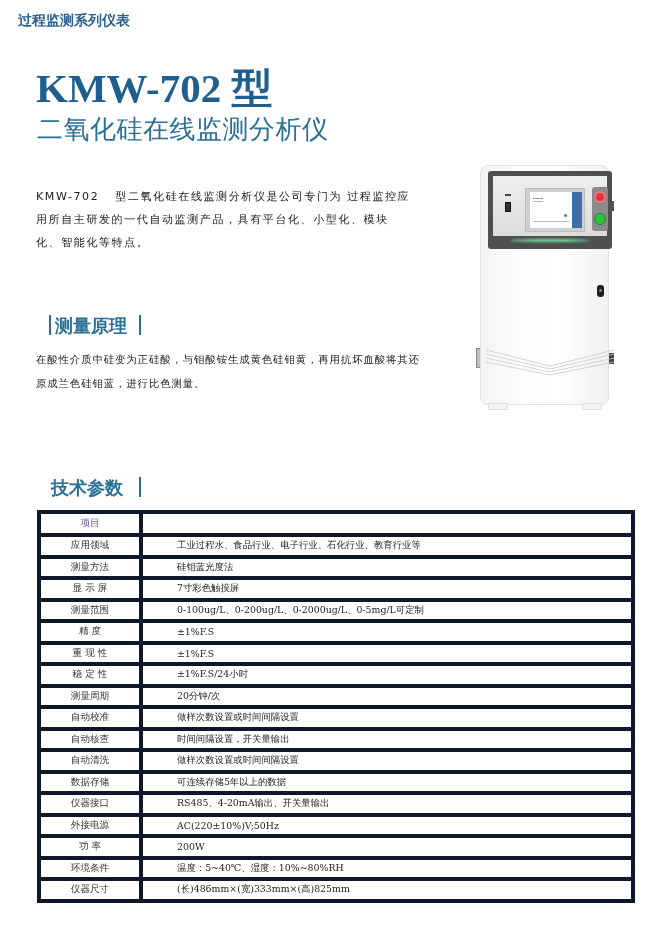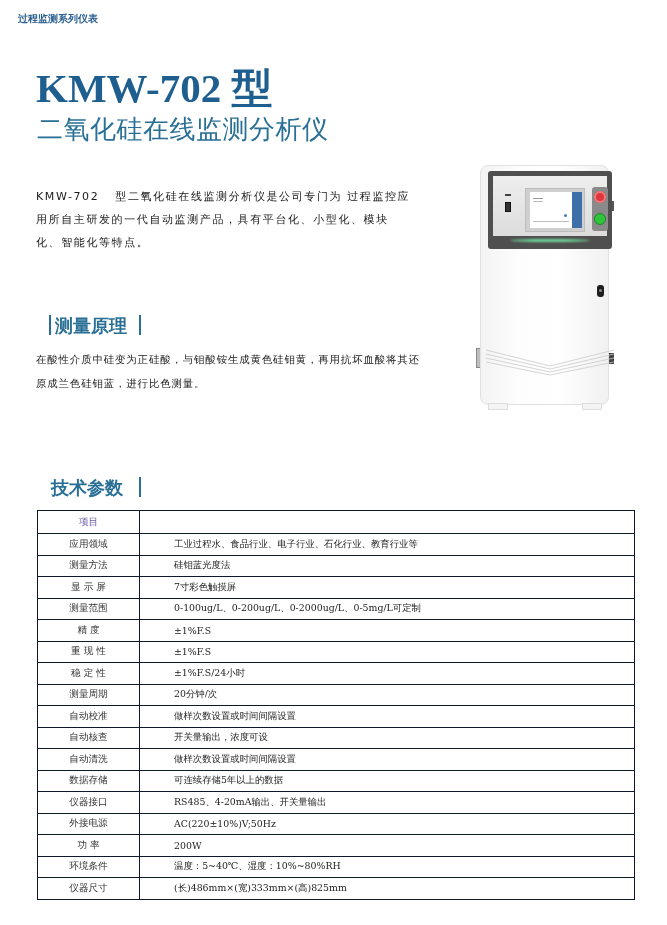--- a/index.html
+++ b/index.html
@@ -1,19 +1,19 @@
 <!DOCTYPE html>
 <html><head>
 <meta charset="utf-8">
 <style>
   * { margin: 0; padding: 0; box-sizing: border-box; }
   html, body { width: 667px; height: 925px; background: #ffffff; overflow: hidden; }
   body { position: relative; font-family: "DejaVu Sans", "Liberation Sans", sans-serif; color: #1a1a1a; }
 
-  .series-label { position: absolute; left: 18px; top: 12px; font-size: 10px; font-weight: bold; color: #2a5f8f; letter-spacing: 0px; }
+  .series-label { position: absolute; left: 18px; top: 12px; font-size: 14px; font-weight: bold; color: #2a5f8f; letter-spacing: 0px; }
 
   .model-title { position: absolute; left: 36px; top: 64px; font-family: Liberation Serif, serif; font-weight: bold; font-size: 41px; color: #1e5f8f; letter-spacing: 0px; line-height: 48px; }
   .product-name { position: absolute; left: 37px; top: 113px; font-size: 26px; font-weight: normal; color: #2a7096; line-height: 32px; letter-spacing: 0.5px; }
 
   .intro { position: absolute; left: 36px; top: 185px; width: 376px; font-size: 11px; line-height: 23px; color: #1a1a1a; letter-spacing: 1.6px; }
   .intro .gap { display: inline-block; width: 16px; }
 
   .section-head { position: absolute; font-size: 18px; font-weight: bold; color: #2a7096; line-height: 24px; }
   .section-head .bar { display: inline-block; width: 2px; height: 20px; background: #2a7096; vertical-align: -3px; }
   .h-principle { left: 37px; top: 314px; padding-left: 12px; }
@@ -45,21 +45,21 @@
   .lock::after { content: ""; position: absolute; left: 2px; top: 4px; width: 3px; height: 3px; border-radius: 50%; background: #888; }
   .vent { position: absolute; left: 5px; top: 182px; width: 128px; height: 28px; }
   .hinge-l { position: absolute; left: 0; top: 185px; width: 5px; height: 20px; background: #bdbdbd; border: 1px solid #8a8a8a; }
   .hinge-r { position: absolute; left: 133px; top: 38px; width: 5px; height: 10px; background: #555; }
   .hinge-r2 { position: absolute; left: 133px; top: 190px; width: 5px; height: 11px; background: #444; }
   .foot-l { position: absolute; left: 12px; top: 240px; width: 20px; height: 7px; background: #f4f4f4; border: 1px solid #ddd; }
   .foot-r { position: absolute; left: 106px; top: 240px; width: 20px; height: 7px; background: #f4f4f4; border: 1px solid #ddd; }
 
   
   .spec-table { position: absolute; left: 37px; top: 510px; width: 598px; border-collapse: collapse; font-family: "DejaVu Serif", "Liberation Serif", serif; font-size: 9.4px; color: #222; }
-  .spec-table td { border: 1px solid #0f172a; height: 21.5px; padding: 0; vertical-align: middle; }
+  .spec-table td { border: 4px solid #0f172a; height: 21.5px; padding: 0; vertical-align: middle; }
   .spec-table td.k { width: 102px; text-align: center; font-family: "DejaVu Sans", sans-serif; font-size: 9.6px; color: #333; }
   .spec-table td.v { padding-left: 34px; }
   .spec-table tr.head td.k { color: #6b5ba8; }
   .spec-table tr.head td { height: 23px; }
 </style>
 </head>
 <body>
 
 <div class="series-label">过程监测系列仪表</div>
 
@@ -149,21 +149,21 @@
     <tr>
         <td class="k">测量周期</td>
         <td class="v">20分钟/次</td>
       </tr>
     <tr>
         <td class="k">自动校准</td>
         <td class="v">做样次数设置或时间间隔设置</td>
       </tr>
     <tr>
         <td class="k">自动核查</td>
-        <td class="v">开关量输出，浓度可设</td>
+        <td class="v">时间间隔设置，开关量输出</td>
       </tr>
     <tr>
         <td class="k">自动清洗</td>
         <td class="v">做样次数设置或时间间隔设置</td>
       </tr>
     <tr>
         <td class="k">数据存储</td>
         <td class="v">可连续存储5年以上的数据</td>
       </tr>
     <tr>

